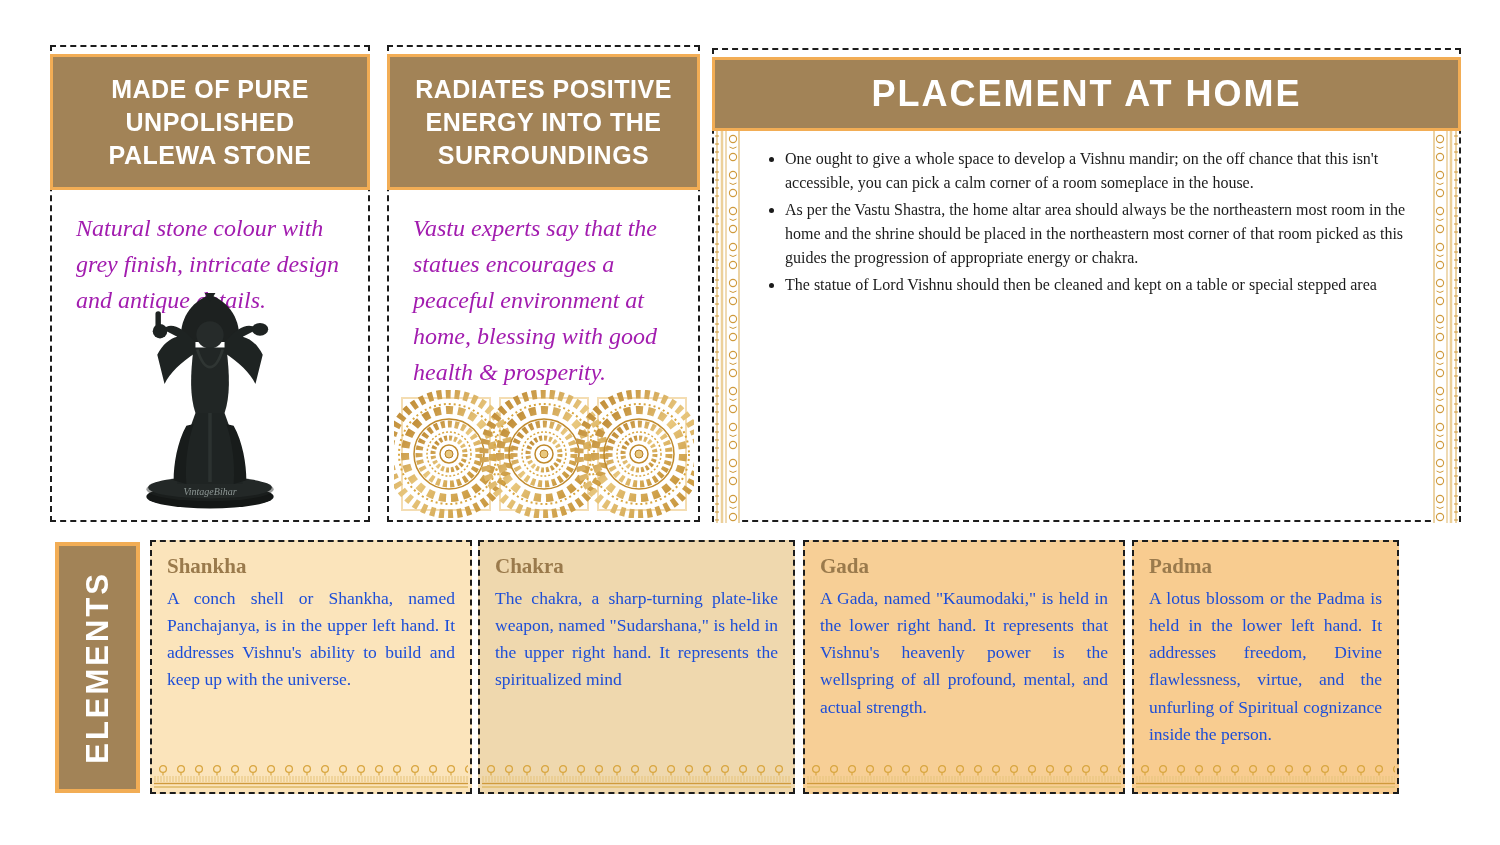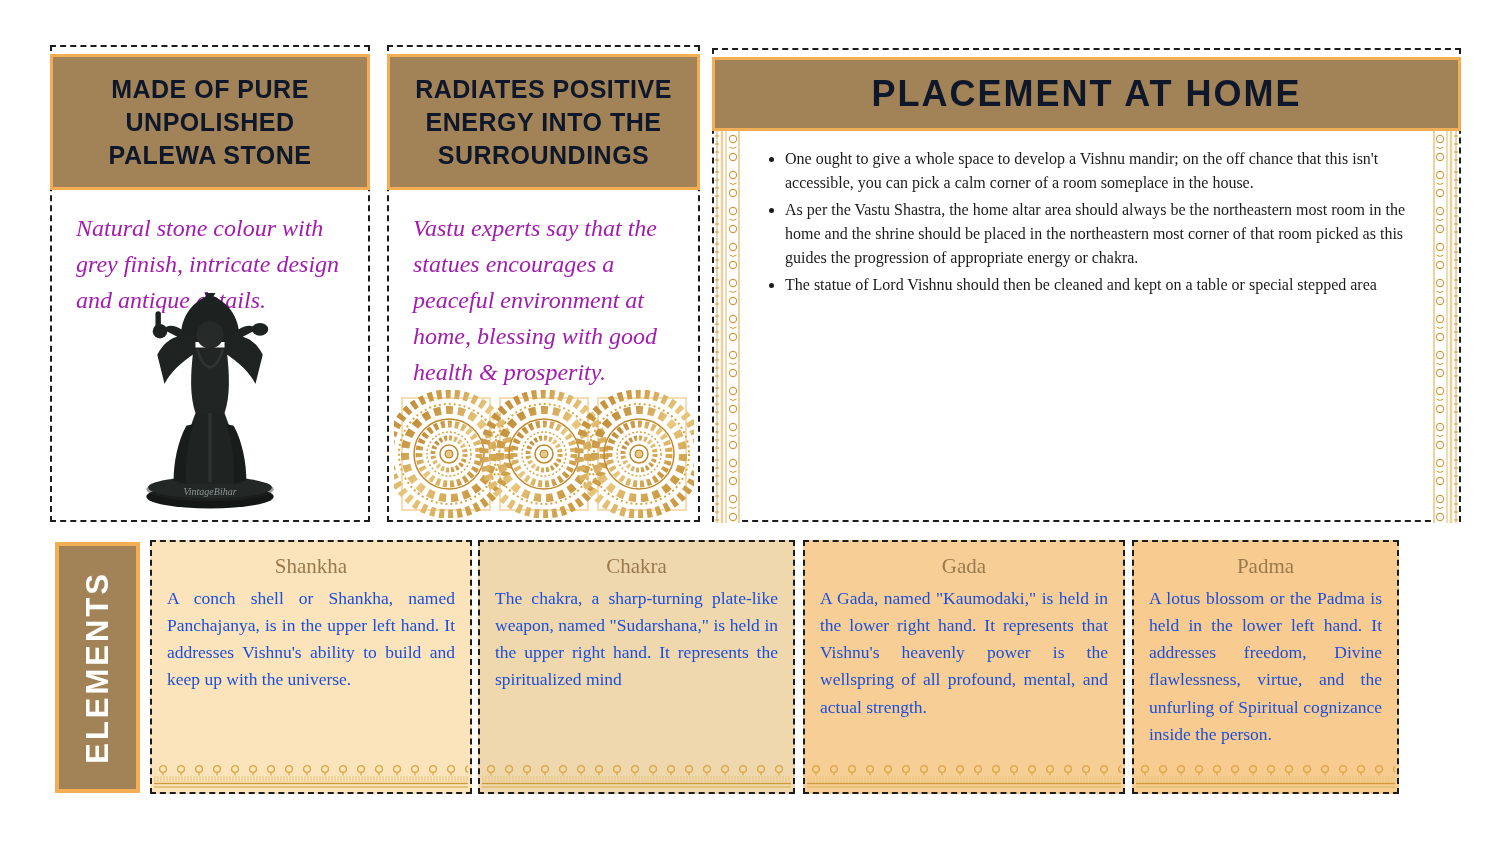--- a/index.html
+++ b/index.html
@@ -3,21 +3,21 @@
 <meta charset="utf-8">
 <style>
   html,body{margin:0;padding:0;background:#ffffff;}
   #stage{position:relative;width:1500px;height:845px;background:#ffffff;overflow:hidden;
          font-family:"Liberation Serif", serif;}
 
   
   .card{position:absolute;border:2px dashed #1c1c1c;background:#ffffff;box-sizing:border-box;}
   .card-header{margin:7px -2px 0 -2px;border:3px solid #f2ad55;background:#a28357;
                display:flex;align-items:center;justify-content:center;text-align:center;
-               font-family:"Liberation Sans", sans-serif;font-weight:bold;color:#0f172a;
+               font-family:"Liberation Sans", sans-serif;font-weight:bold;color:#ffffff;
                white-space:pre-line;}
   .hdr-sm{height:130px;font-size:25px;line-height:1.32;letter-spacing:.5px;}
   .hdr-lg{height:68px;font-size:36px;letter-spacing:2px;}
 
   
   #stone-card{left:50px;top:45px;width:320px;height:477px;}
   #energy-card{left:387px;top:45px;width:313px;height:477px;}
   #placement-card{left:712px;top:48px;width:749px;height:474px;}
 
   .body-text{padding:20px 22px 0 24px;font-size:24px;line-height:1.5;color:#a21caf;font-style:italic;}
@@ -36,21 +36,21 @@
   
   #elements-label{position:absolute;left:55px;top:542px;width:85px;height:251px;
                   background:#a28357;border:4px solid #f2ad55;box-sizing:border-box;
                   display:flex;align-items:center;justify-content:center;}
   #elements-label span{writing-mode:vertical-rl;transform:rotate(180deg);
                   font-family:"Liberation Sans", sans-serif;font-weight:bold;color:#ffffff;
                   font-size:31px;letter-spacing:3px;}
 
   .el-card{position:absolute;top:540px;height:254px;border:2px dashed #1c1c1c;
            box-sizing:border-box;padding:8px 15px 0 15px;}
-  .el-title{text-align:center;font-weight:normal;font-size:21px;color:#9a7a4c;margin:4px 0 6px 0;}
+  .el-title{text-align:left;font-weight:bold;font-size:21px;color:#9a7a4c;margin:4px 0 6px 0;}
   .el-body{font-size:17.5px;line-height:1.55;color:#1d4ed8;text-align:justify;}
   .lace{position:absolute;left:2px;right:2px;bottom:2px;height:26px;}
 
   #el-card-0{left:150px;width:322px;}
   #el-card-1{left:478px;width:317px;}
   #el-card-2{left:803px;width:322px;}
   #el-card-3{left:1132px;width:267px;}
 
   svg{display:block;}
 </style>

